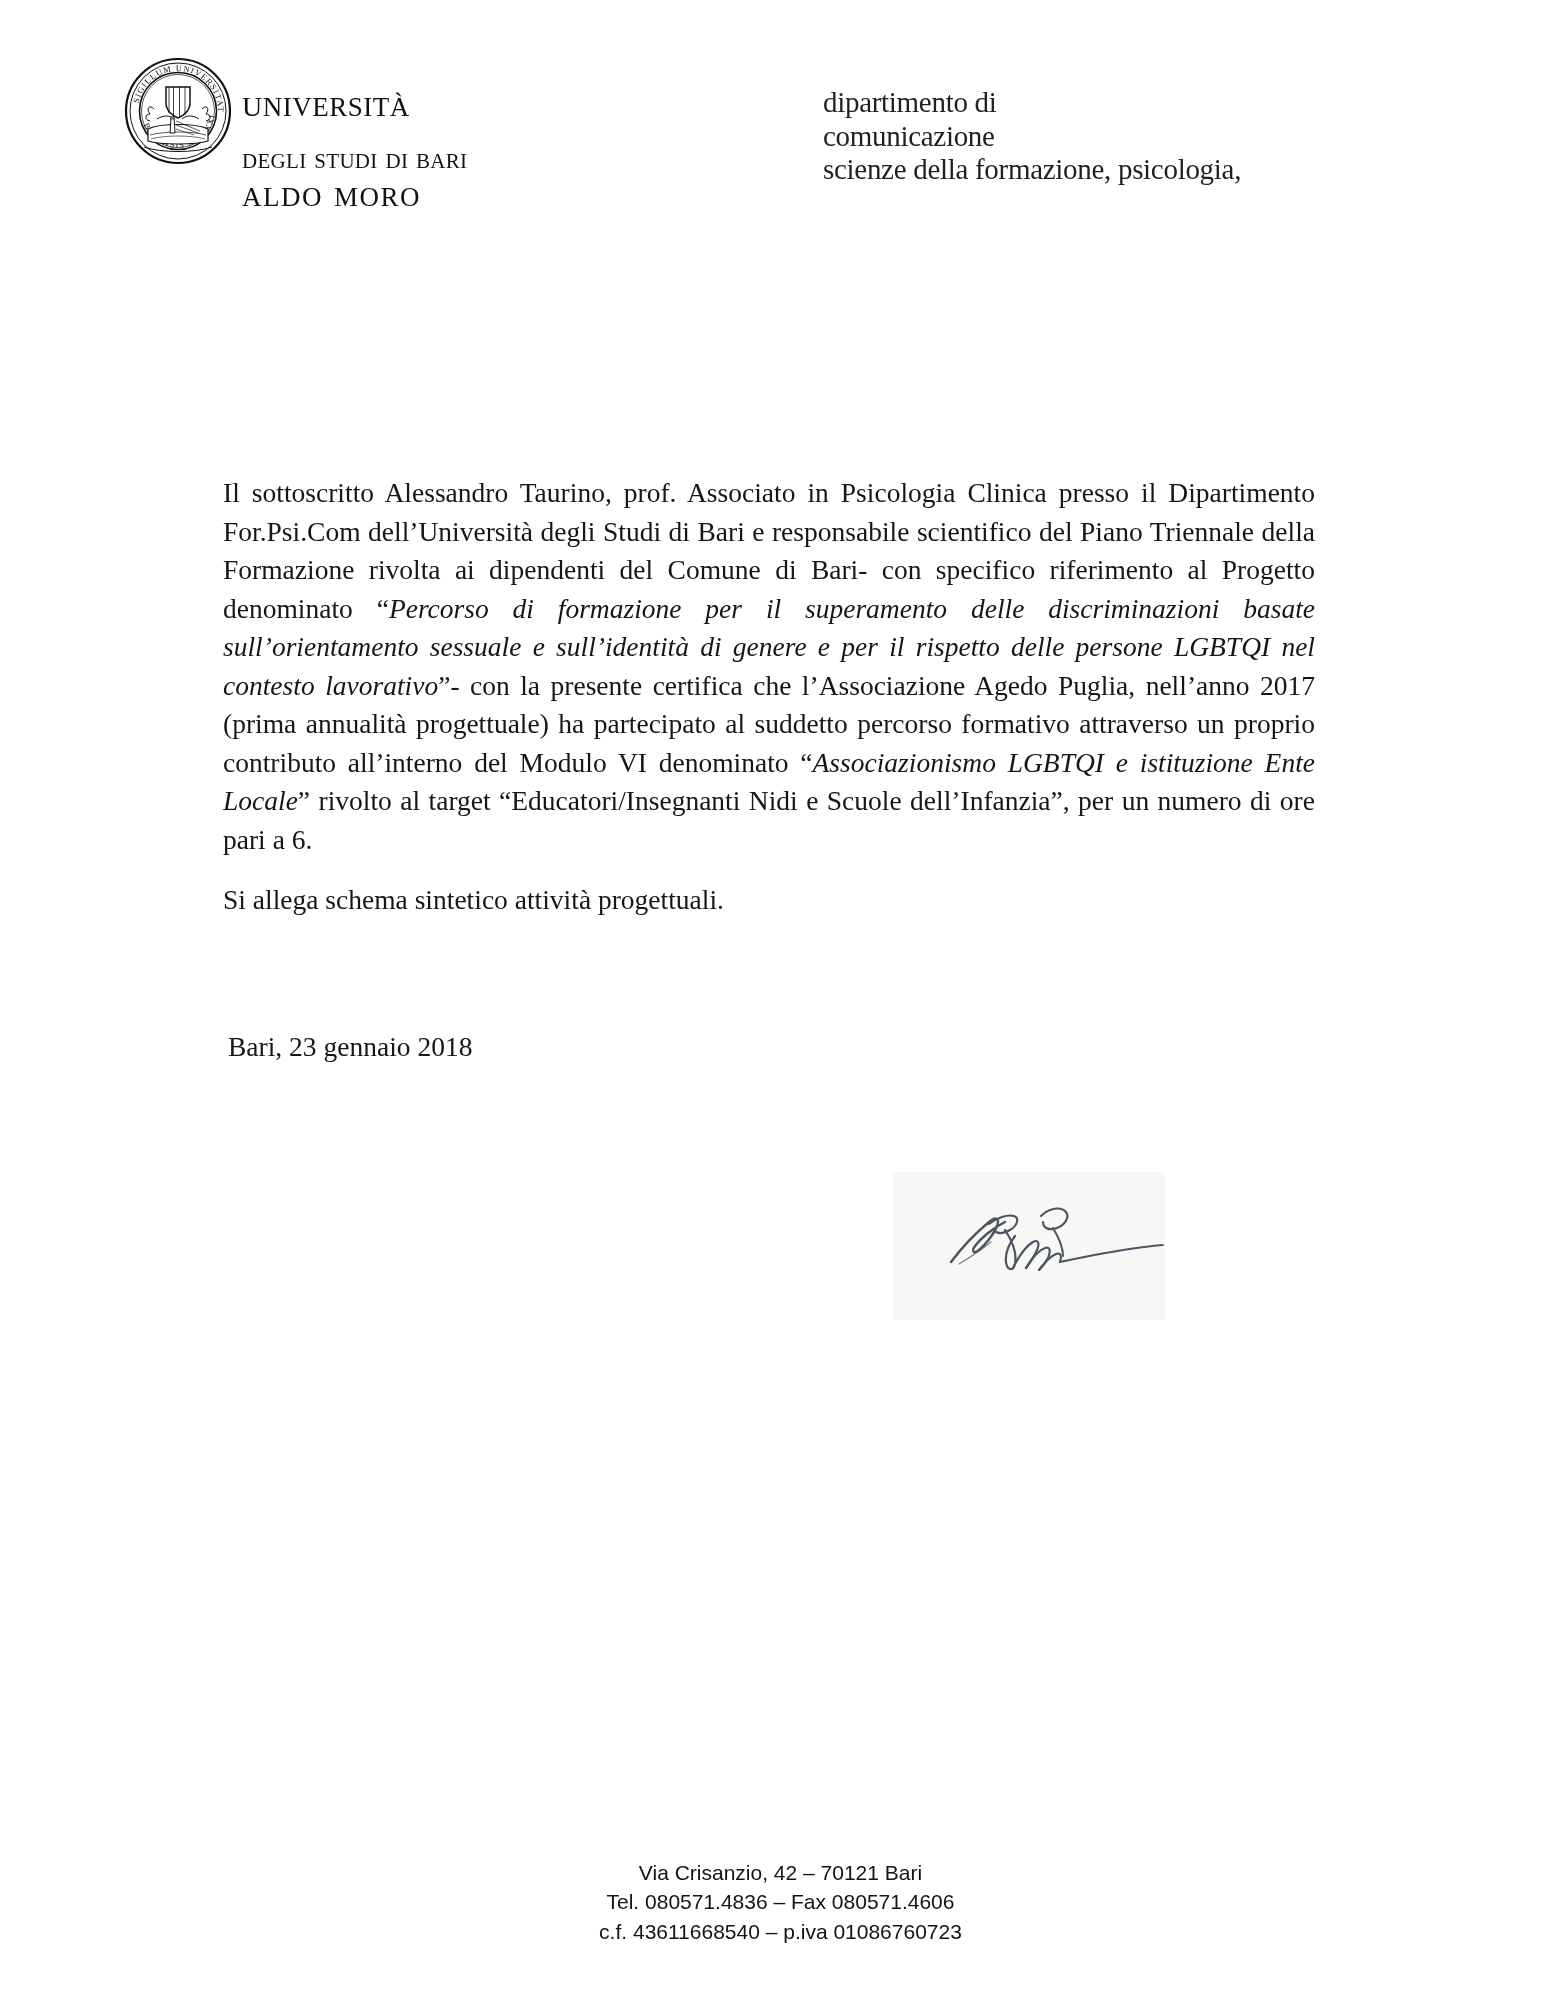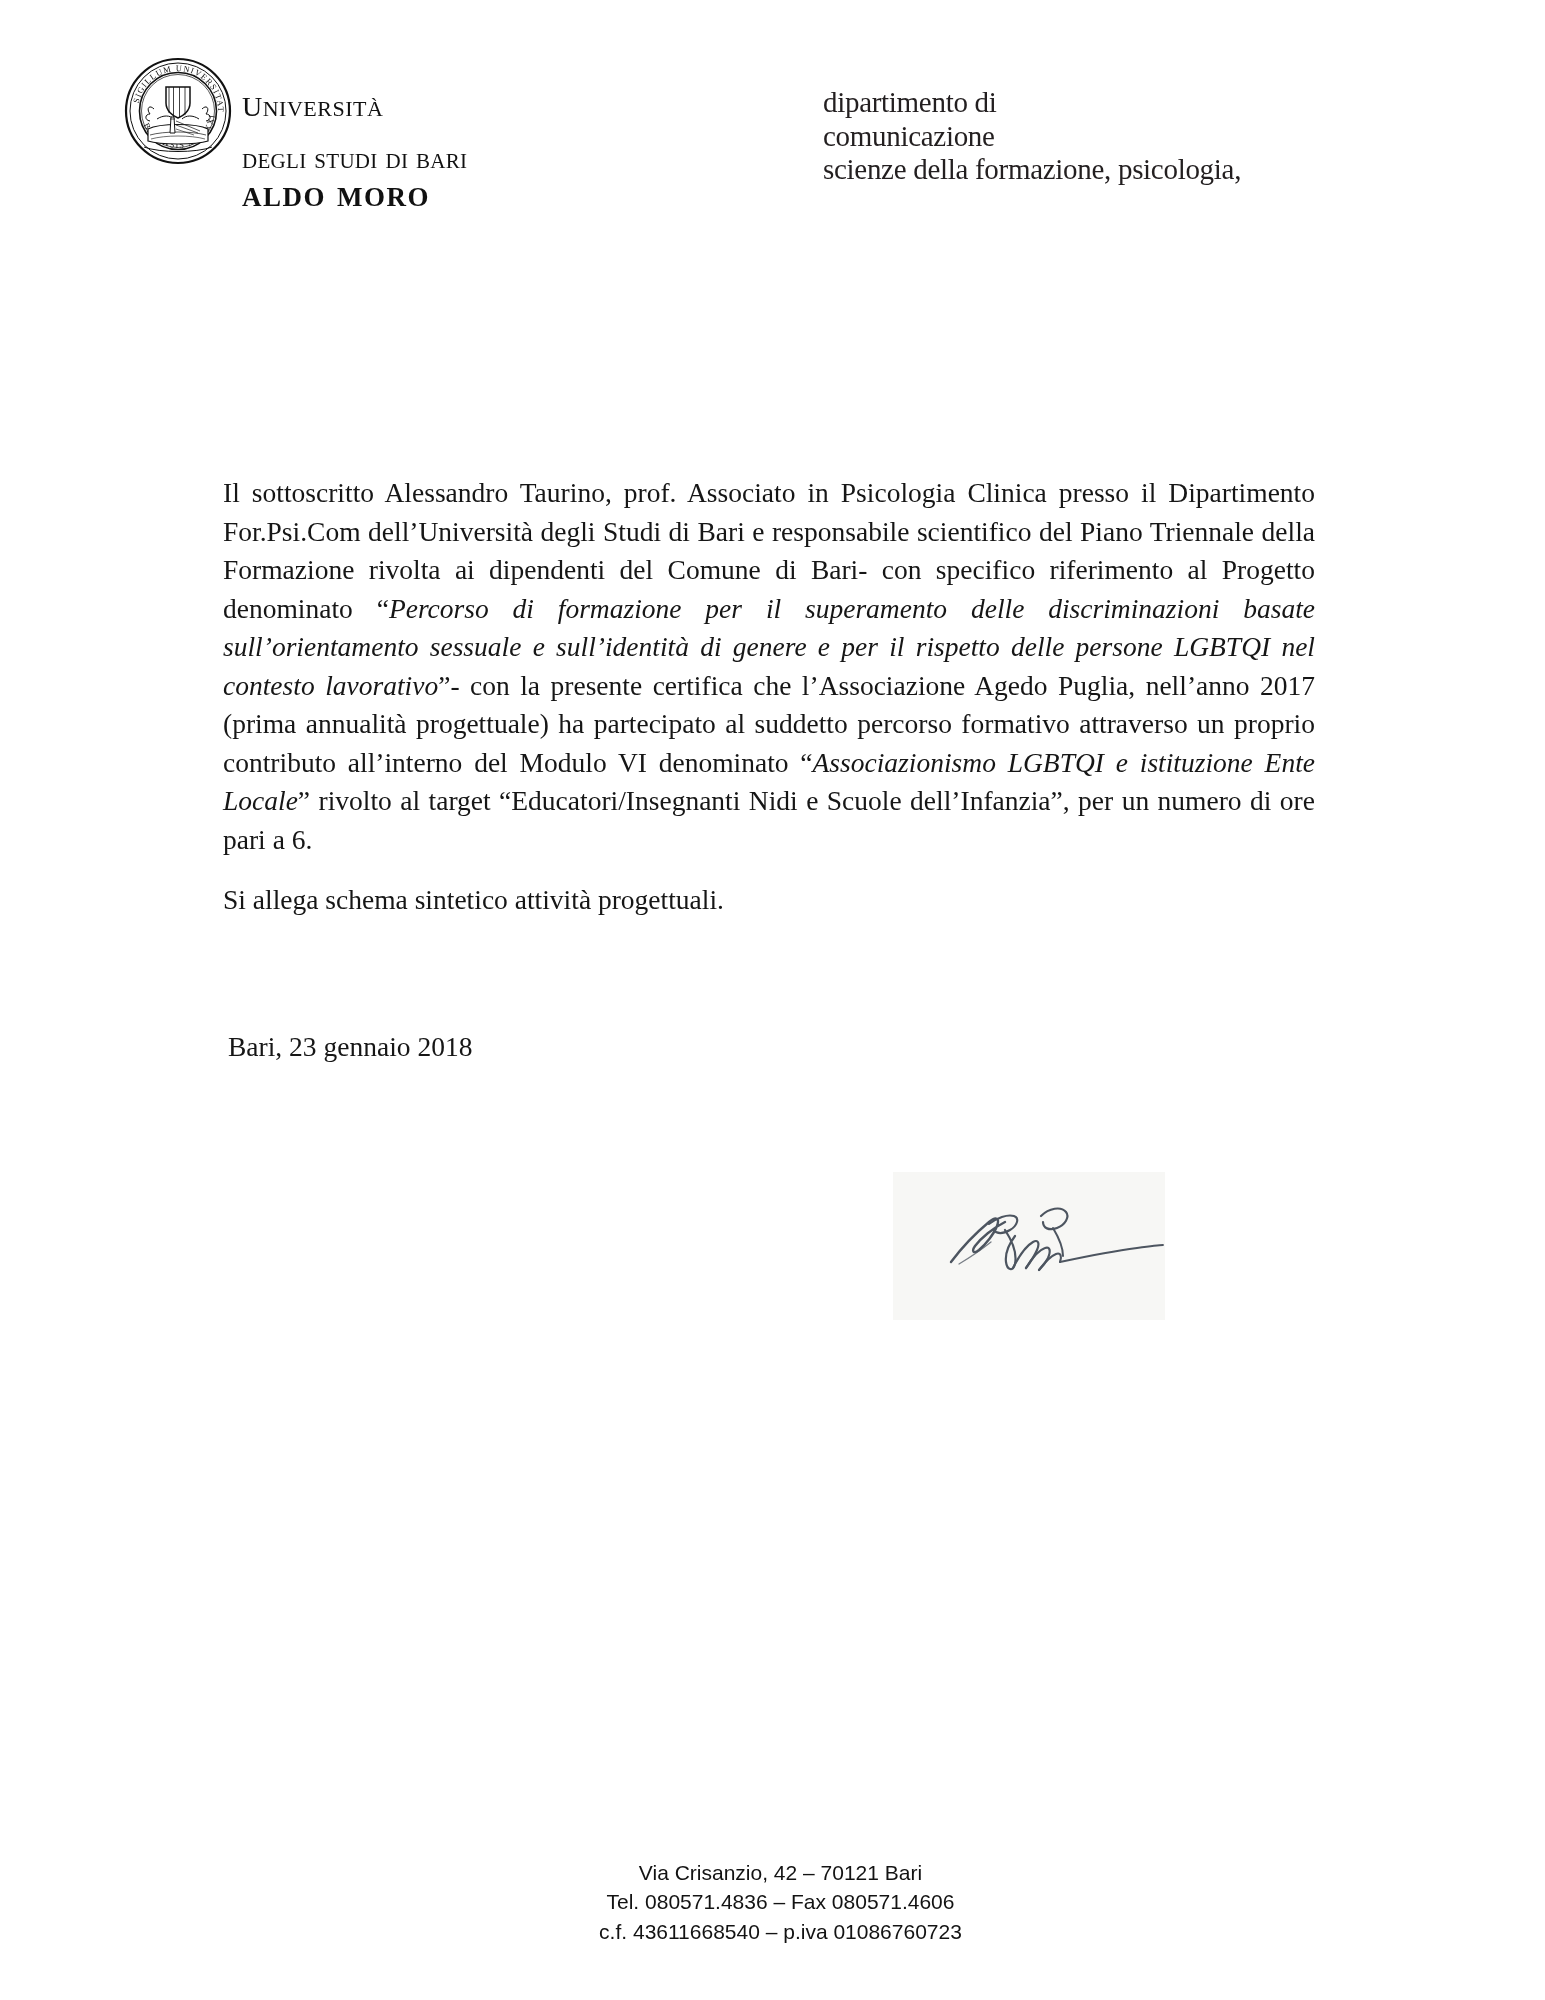--- a/index.html
+++ b/index.html
@@ -39,21 +39,21 @@
     flex: 0 0 108px;
     margin-right: 10px;
   }
   .uni-wordmark {
     margin-top: 26px;
     font-family: "Liberation Serif", "DejaVu Serif", serif;
     color: #111111;
     line-height: 1.0;
   }
   .uni-line1 {
-    font-size: 32px;
+    font-size: 38px;
     letter-spacing: 0.5px;
     font-variant: small-caps;
     text-transform: lowercase;
     font-weight: 400;
     white-space: nowrap;
   }
   .uni-line1::first-letter { font-size: 40px; }
   .uni-line2 {
     font-size: 30px;
     font-variant: small-caps;
@@ -62,21 +62,20 @@
     margin-top: 20px;
     white-space: nowrap;
   }
   .uni-line3 {
     font-size: 38px;
     font-variant: small-caps;
     text-transform: lowercase;
     letter-spacing: 1.5px;
     margin-top: 1px;
     white-space: nowrap;
-    font-weight: bold;
   }
 
   .dept-block {
     position: absolute;
     left: 823px;
     top: 86px;
     font-family: Liberation Serif, serif;
     font-size: 29px;
     line-height: 1.16;
     color: #231f20;

